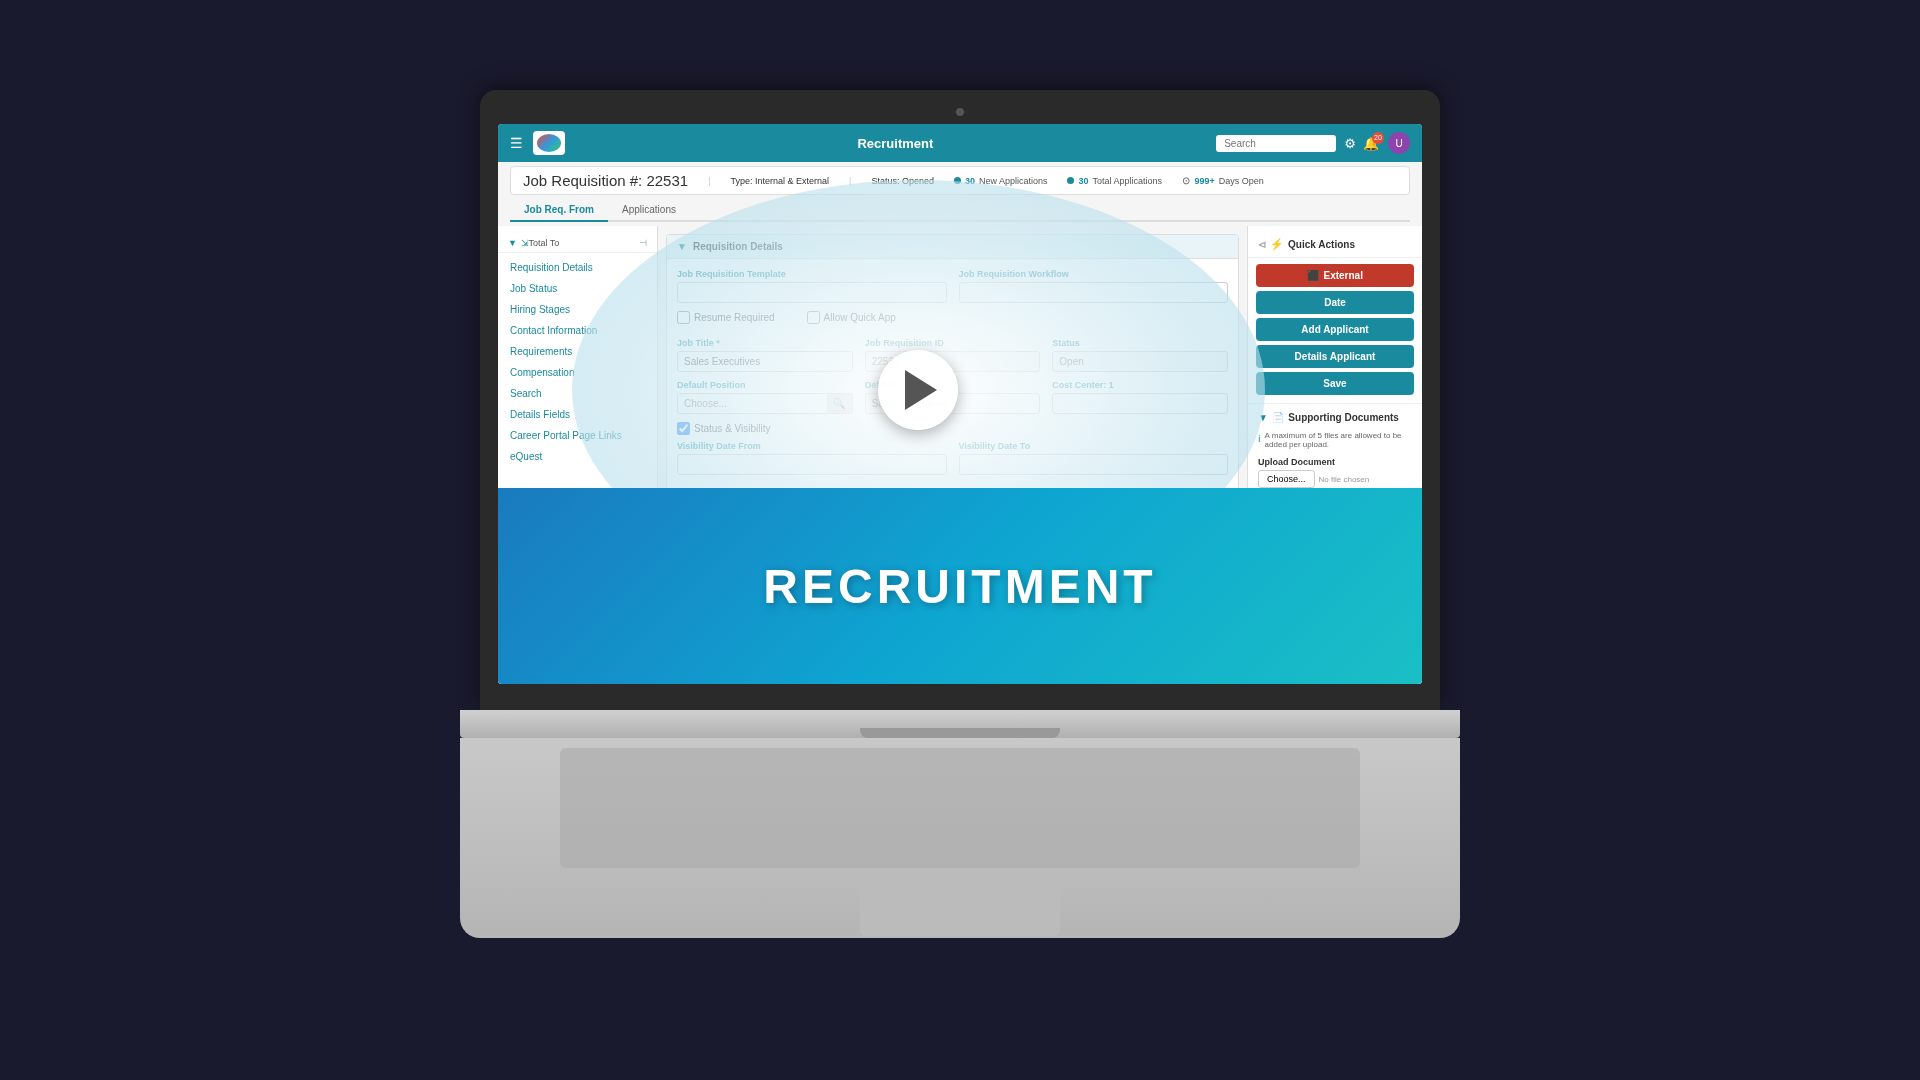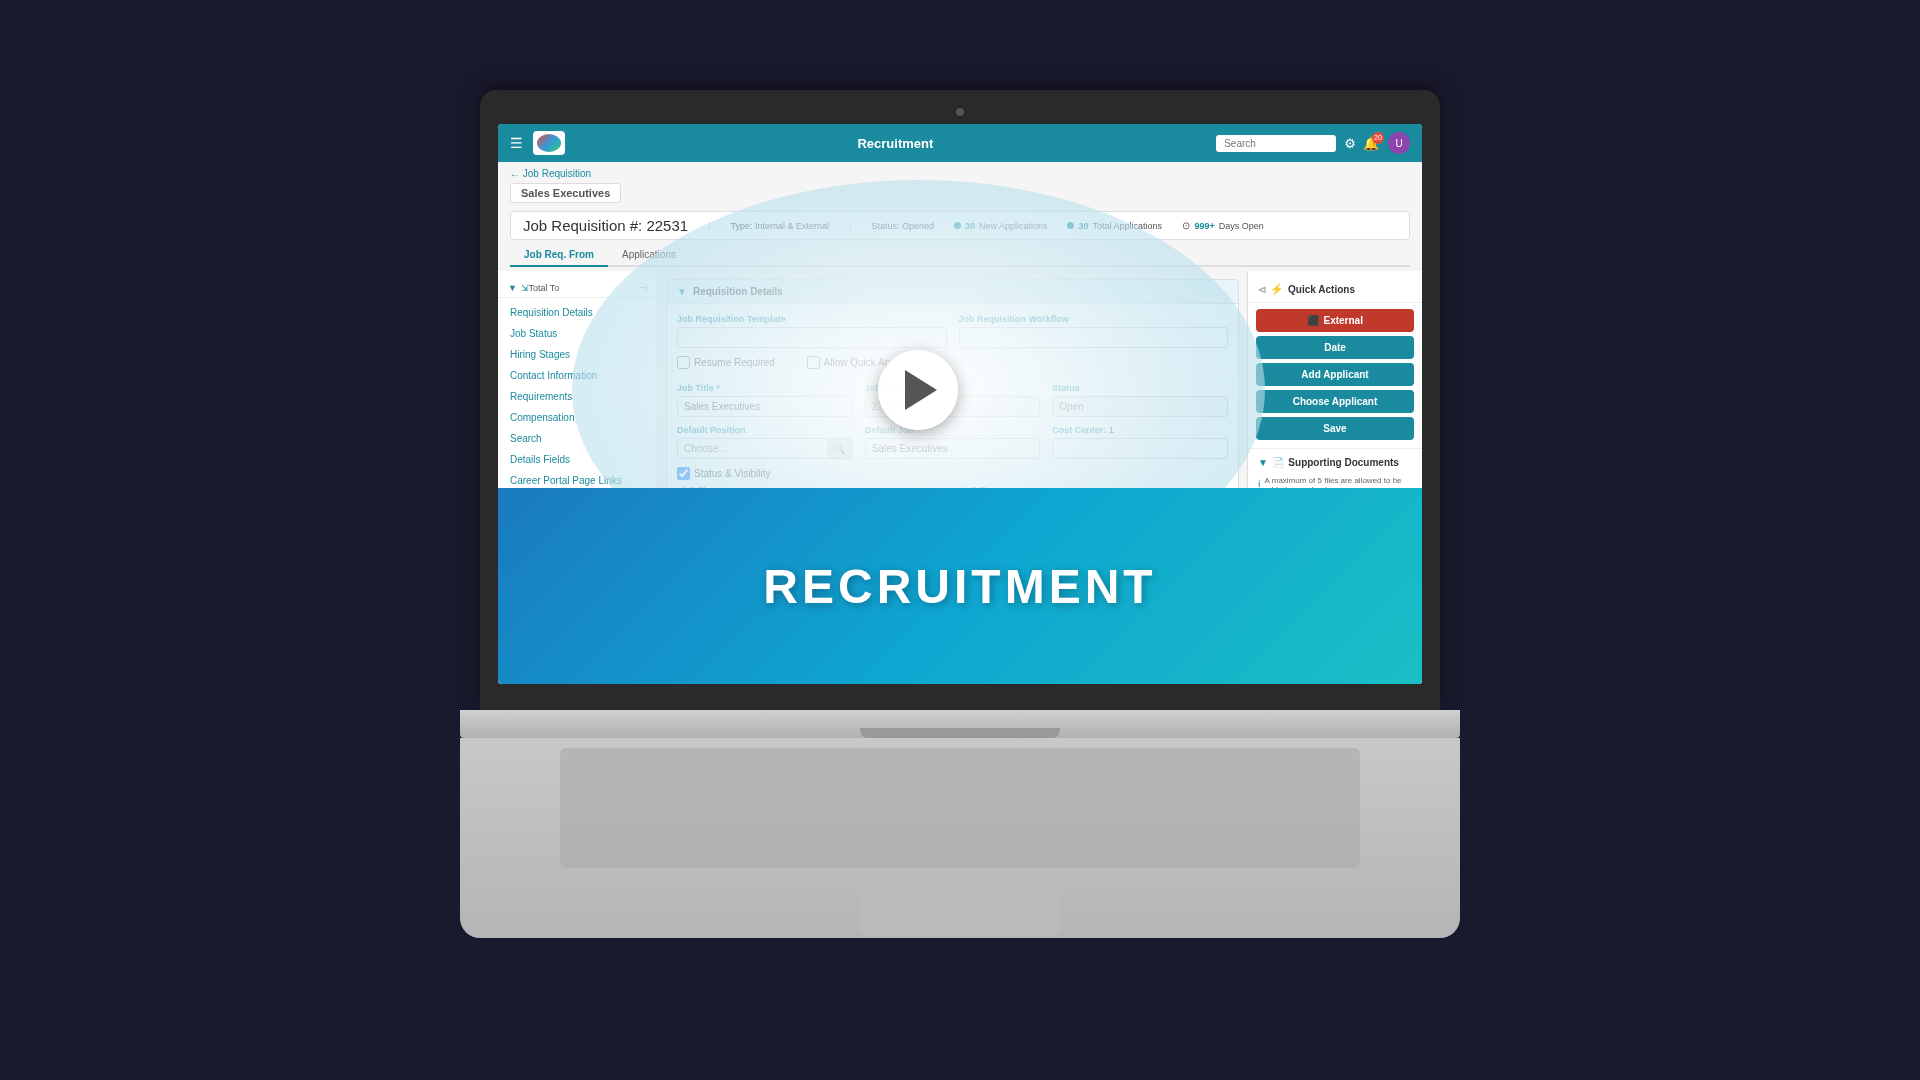--- a/index.html
+++ b/index.html
@@ -600,26 +600,20 @@
             <span class="header-icon-btn">⚙</span>
             <span class="header-icon-btn" style="position:relative">
               🔔
               <span class="notification-badge">20</span>
             </span>
             <div class="avatar-circle">U</div>
           </div>
         </div>
 
 
-        <div class="page-header">
-          <div class="back-link">← Job Requisition</div>
-          <div style="display:flex; align-items:center; gap:10px; margin-top:4px;">
-            <span class="page-subtitle">Sales Executives</span>
-          </div>
-        </div>
 
         <div class="stats-bar">
           <span style="font-size:15px;color:#333;">Job Requisition #: 22531</span>
           <span style="color:#ccc">|</span>
           <span style="font-size:9px;color:#333;">Type: Internal &amp; External</span>
           <span style="color:#ccc">|</span>
           <span style="font-size:9px;color:#333;">Status: Opened</span>
           <div class="stat-item">
             <div class="stat-dot"></div>
             <span class="stat-num">30</span>
@@ -756,21 +750,21 @@
               <span class="quick-actions-icon">⚡</span>
               <span>Quick Actions</span>
             </div>
 
             <button class="action-btn preview-btn" style="background:#c0392b; color:white;">
               <span style="color:#ff6666;">⬛</span>
               <span>External</span>
             </button>
             <button class="action-btn btn-primary">Date</button>
             <button class="action-btn btn-primary">Add Applicant</button>
-            <button class="action-btn btn-primary">Choose Applicant</button>
+            <button class="action-btn btn-primary">Details Applicant</button>
             <button class="action-btn btn-primary">Save</button>
 
             <div class="supporting-docs-header">
               <span style="color:#1a8a9e;">▼</span>
               <span class="docs-icon">📄</span>
               <span>Supporting Documents</span>
             </div>
 
             <div class="docs-info">
               <span class="info-icon">ℹ</span>

